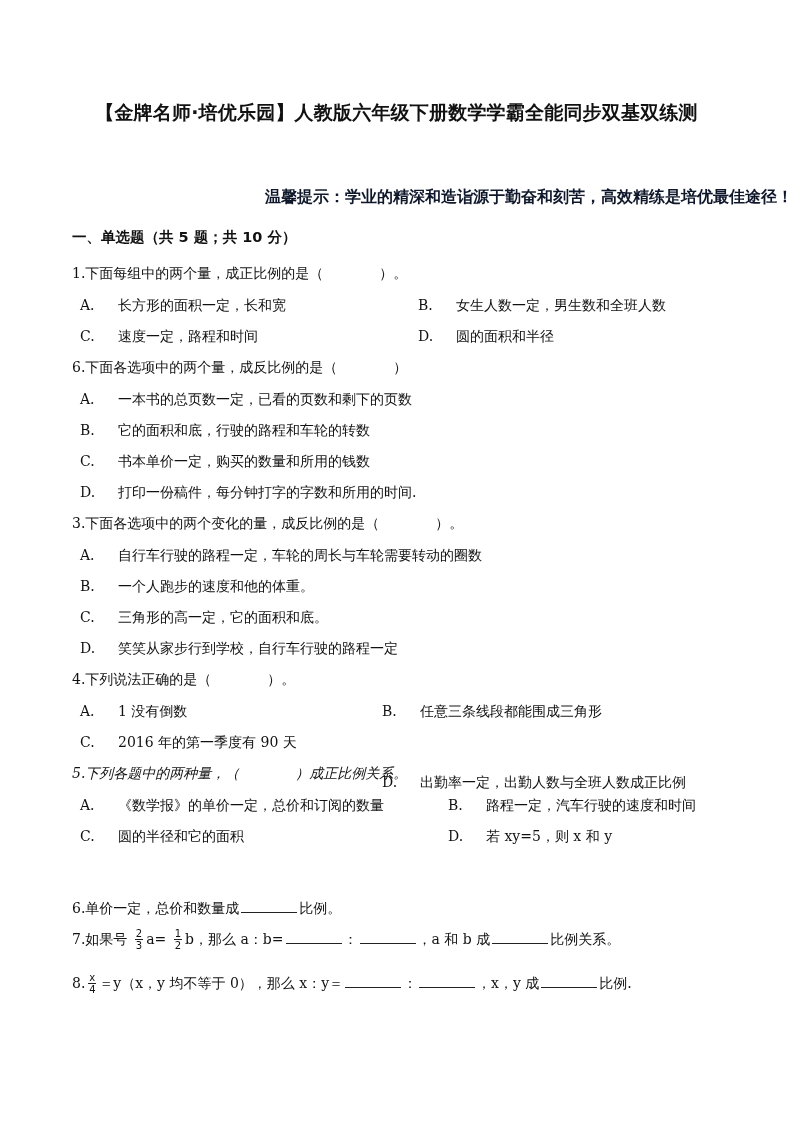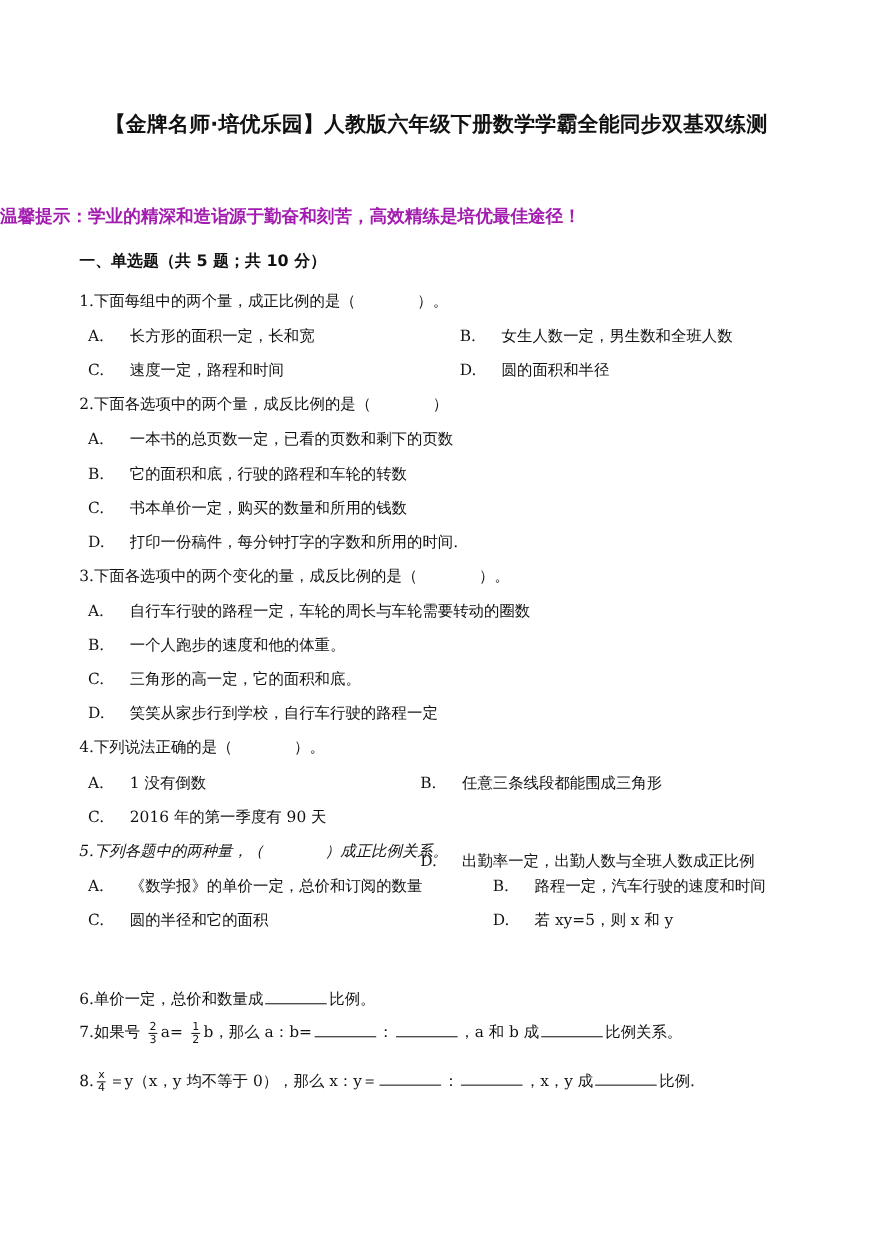--- a/index.html
+++ b/index.html
@@ -14,21 +14,21 @@
     text-align: center; font-size: 19px; font-weight: bold; letter-spacing: 0.2px;
     font-family: "DejaVu Sans", "Liberation Sans", sans-serif;
   }
   .title2 {
     position: absolute; left: 0; width: 793px; top: 145px;
     text-align: center; font-size: 19px; font-weight: bold;
     font-family: "DejaVu Sans", "Liberation Sans", sans-serif;
   }
   .tip {
     position: absolute; left: 0; width: 793px; top: 187px;
-    text-align: left; font-size: 16px; font-weight: bold; color: #a21caf;
+    text-align: right; font-size: 16px; font-weight: bold; color: #0f172a;
     font-family: "DejaVu Sans", "Liberation Sans", sans-serif;
   }
   .section {
     position: absolute; left: 72px; font-size: 14.5px; font-weight: bold;
     font-family: "DejaVu Sans", "Liberation Sans", sans-serif;
   }
   .q {
     position: absolute; left: 72px; font-size: 14px; white-space: nowrap;
   }
   .opt {
@@ -63,21 +63,21 @@
   <div class="opt" style="left:418px; top:297px;">
     <span class="lbl">B.</span><span>女生人数一定，男生数和全班人数</span>
   </div>
   <div class="opt" style="left:80px; top:328px;">
     <span class="lbl">C.</span><span>速度一定，路程和时间</span>
   </div>
   <div class="opt" style="left:418px; top:328px;">
     <span class="lbl">D.</span><span>圆的面积和半径</span>
   </div>
 
-  <div class="q" style="top:359px;">2.下面各选项中的两个量，成反比例的是（　　　　）</div>
+  <div class="q" style="top:359px;">6.下面各选项中的两个量，成反比例的是（　　　　）</div>
   <div class="opt" style="left:80px; top:391px;">
     <span class="lbl">A.</span><span>一本书的总页数一定，已看的页数和剩下的页数</span>
   </div>
   <div class="opt" style="left:80px; top:422px;">
     <span class="lbl">B.</span><span>它的面积和底，行驶的路程和车轮的转数</span>
   </div>
   <div class="opt" style="left:80px; top:453px;">
     <span class="lbl">C.</span><span>书本单价一定，购买的数量和所用的钱数</span>
   </div>
   <div class="opt" style="left:80px; top:484px;">

